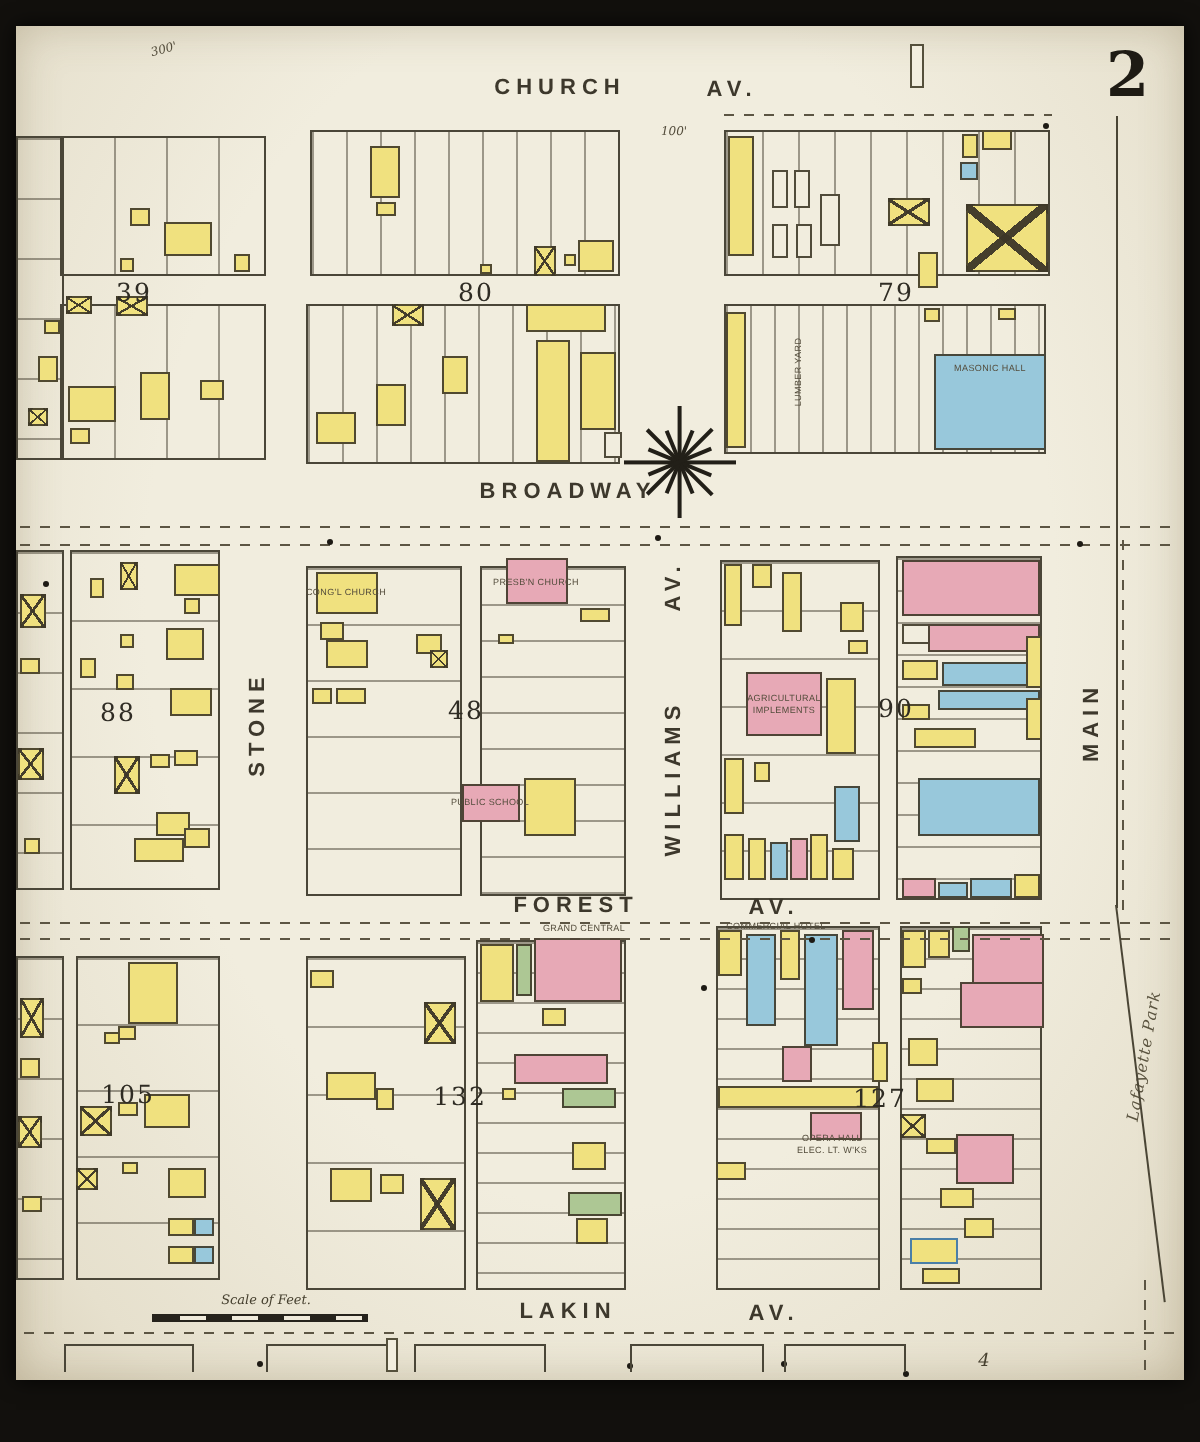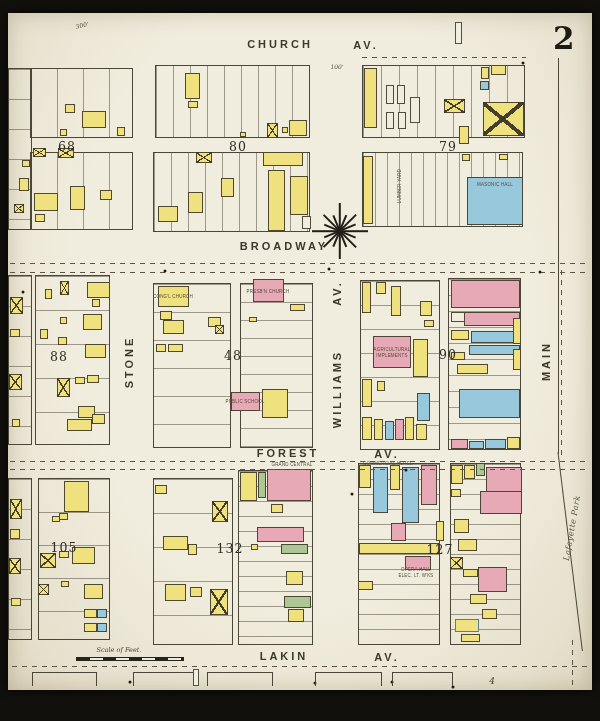--- a/index.html
+++ b/index.html
@@ -251,21 +251,21 @@
       <span class="lbl street" style="left: 284px; top: 246px;">BROADWAY</span>
       <span class="lbl street" style="left: 288px; top: 453px;">FOREST</span>
       <span class="lbl street" style="left: 387px; top: 454px;">AV.</span>
       <span class="lbl street" style="left: 284px; top: 656px;">LAKIN</span>
       <span class="lbl street" style="left: 387px; top: 657px;">AV.</span>
       <span class="lbl street" style="left: 129px; top: 362px; transform: translate(-50%, -50%) rotate(-90deg);">STONE</span>
       <span class="lbl street" style="left: 337px; top: 389px; transform: translate(-50%, -50%) rotate(-90deg);">WILLIAMS</span>
       <span class="lbl street" style="left: 337px; top: 293px; transform: translate(-50%, -50%) rotate(-90deg);">AV.</span>
       <span class="lbl street" style="left: 546px; top: 361px; transform: translate(-50%, -50%) rotate(-90deg);">MAIN</span>
       <span class="lbl script" style="left: 572px; top: 528px; transform: translate(-50%, -50%) rotate(-80deg);">Lafayette Park</span>
-      <span class="lbl blocknum" style="left: 67px; top: 146px;">68</span>
+      <span class="lbl blocknum" style="left: 67px; top: 146px;">39</span>
       <span class="lbl blocknum" style="left: 238px; top: 146px;">80</span>
       <span class="lbl blocknum" style="left: 448px; top: 146px;">79</span>
       <span class="lbl blocknum" style="left: 59px; top: 356px;">88</span>
       <span class="lbl blocknum" style="left: 233px; top: 355px;">48</span>
       <span class="lbl blocknum" style="left: 448px; top: 354px;">90</span>
       <span class="lbl blocknum" style="left: 64px; top: 547px;">105</span>
       <span class="lbl blocknum" style="left: 230px; top: 548px;">132</span>
       <span class="lbl blocknum" style="left: 440px; top: 549px;">127</span>
       <span class="lbl tiny" style="left: 173px; top: 296px;">CONG'L CHURCH</span>
       <span class="lbl tiny" style="left: 268px; top: 291px;">PRESB'N CHURCH</span>
@@ -273,21 +273,21 @@
       <span class="lbl tiny" style="left: 495px; top: 184px;">MASONIC HALL</span>
       <span class="lbl tiny" style="left: 399px; top: 186px; transform: translate(-50%, -50%) rotate(-90deg);">LUMBER YARD</span>
       <span class="lbl tiny" style="left: 392px; top: 349px;">AGRICULTURAL</span>
       <span class="lbl tiny" style="left: 392px; top: 355px;">IMPLEMENTS</span>
       <span class="lbl tiny" style="left: 416px; top: 569px;">OPERA HALL</span>
       <span class="lbl tiny" style="left: 416px; top: 575px;">ELEC. LT. W'KS</span>
       <span class="lbl tiny" style="left: 292px; top: 464px;">GRAND CENTRAL</span>
       <span class="lbl tiny" style="left: 388px; top: 463px;">COMMERCIAL HOTEL</span>
       <span class="lbl ital" style="left: 337px; top: 66px;">100'</span>
       <span class="lbl ital" style="left: 82px; top: 25px; transform: translate(-50%, -50%) rotate(-15deg);">300'</span>
-      <span class="lbl scale" style="left: 119px; top: 650px; font-style: italic;">Scale of Feet.</span>
+      <span class="lbl scale" style="left: 133px; top: 650px; font-style: italic;">Scale of Feet.</span>
       <span class="lbl adj" style="left: 492px; top: 681px;">4</span>
       <div class="dash-h" style="left: 10px; top: 263px; width: 580px;"></div>
       <div class="dash-h" style="left: 10px; top: 272px; width: 580px;"></div>
       <div class="dash-h" style="left: 10px; top: 461px; width: 578px;"></div>
       <div class="dash-h" style="left: 10px; top: 469px; width: 578px;"></div>
       <div class="dash-h" style="left: 12px; top: 666px; width: 578px;"></div>
       <div class="dash-h" style="left: 362px; top: 57px; width: 164px;"></div>
       <div class="dash-v" style="left: 561px; top: 270px; height: 190px;"></div>
       <div class="dash-v" style="left: 572px; top: 640px; height: 48px;"></div>
       <div class="dot" style="left: 523px; top: 63px;"></div>

